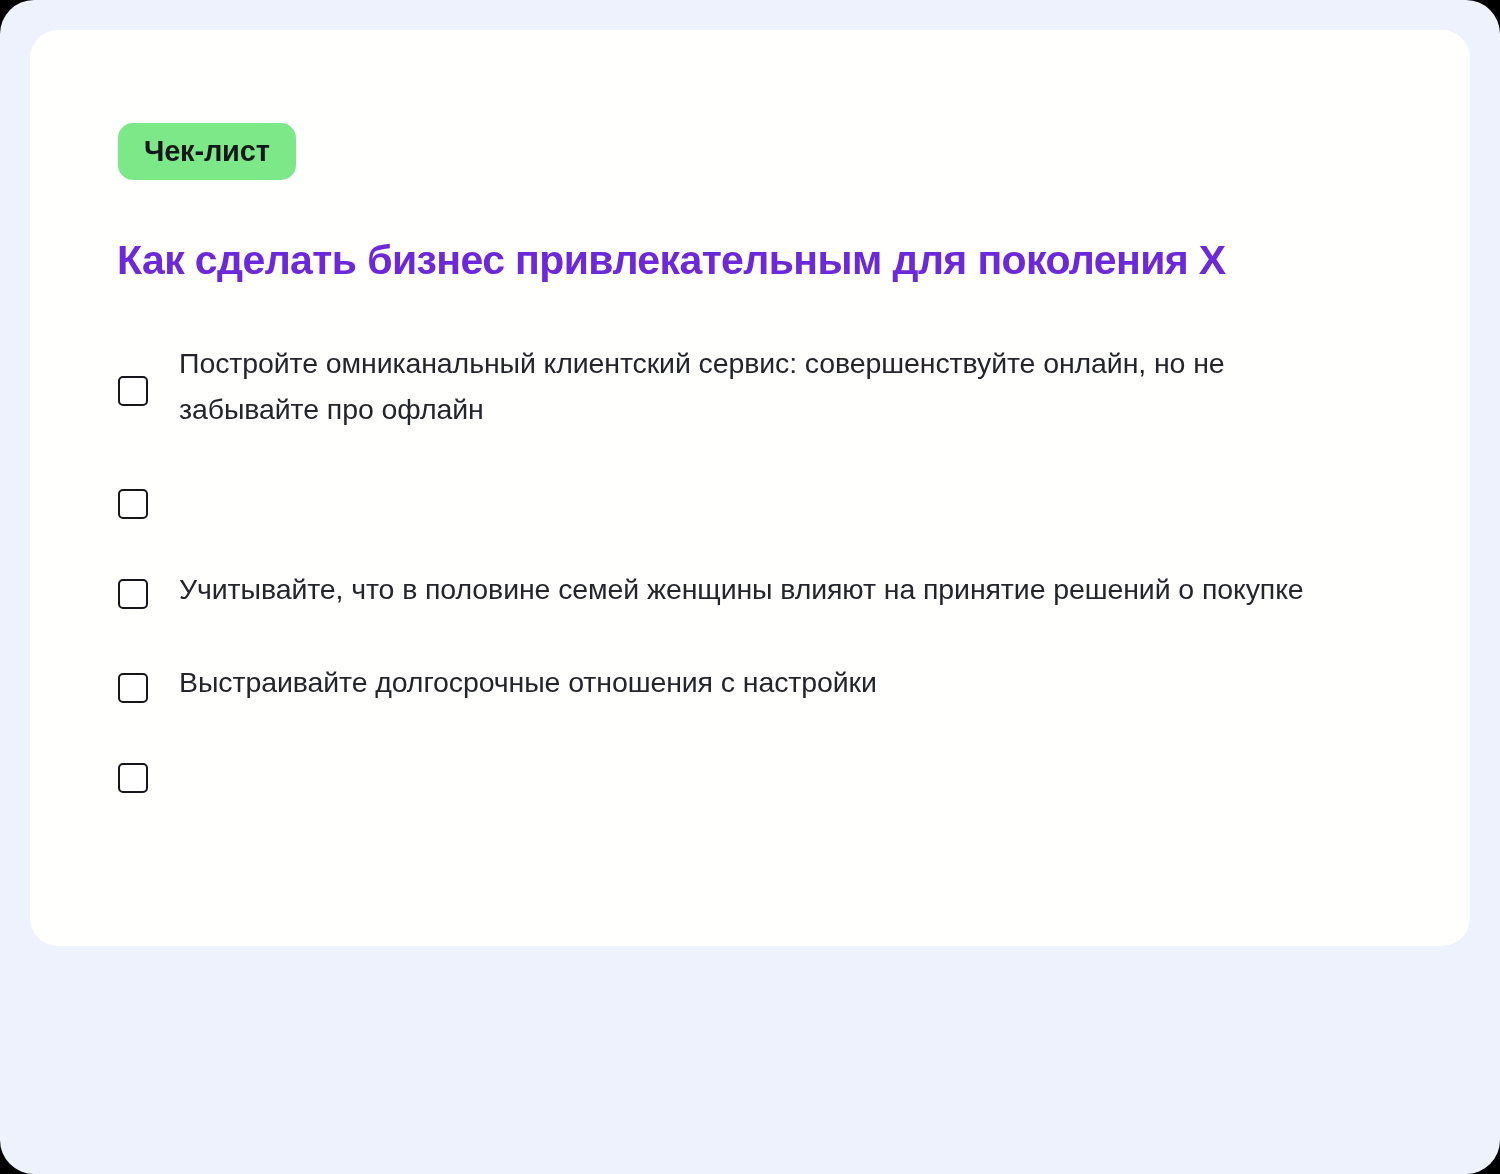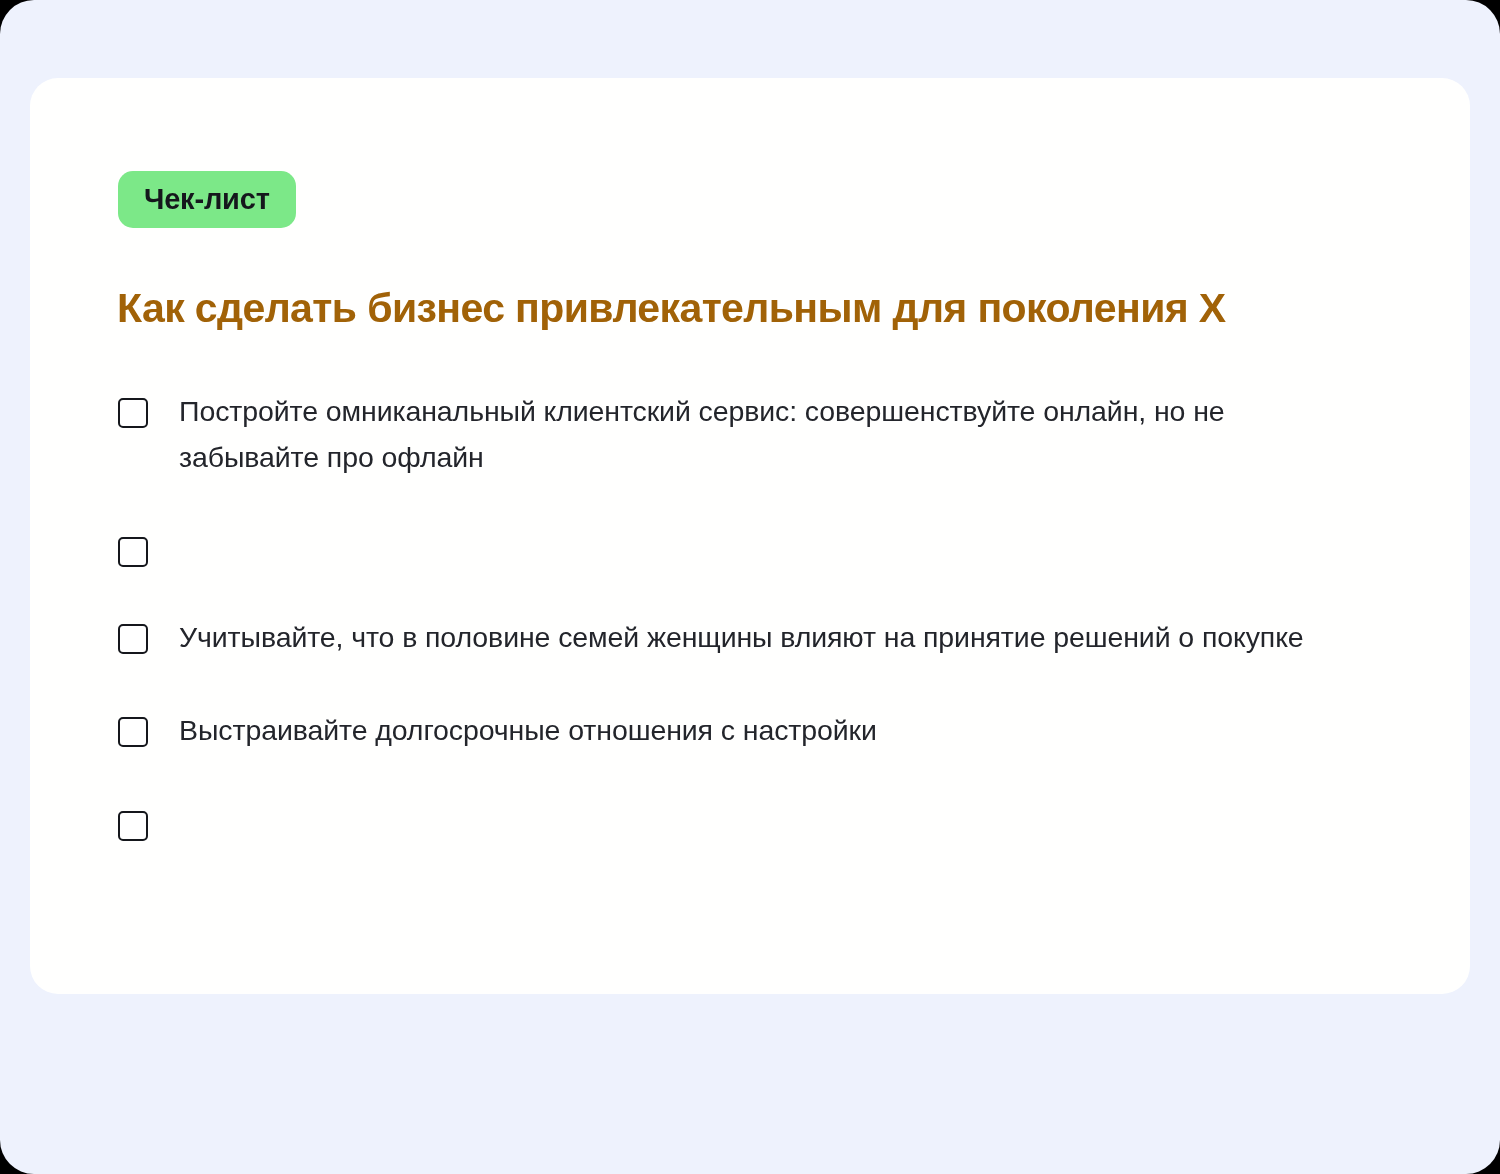--- a/index.html
+++ b/index.html
@@ -27,21 +27,20 @@
 
   
   #checklist-card {
     position: absolute;
     left: 30px;
     top: 30px;
     width: 1440px;
     height: 916px;
     background: #fffffe;
     border-radius: 28px;
-    margin-top: 48px;
   }
 
   
   #category-badge {
     position: absolute;
     left: 88px;
     top: 93px;
     height: 57px;
     padding: 0 26px;
     background: #7ce888;
@@ -60,37 +59,37 @@
   }
 
   
   #page-title {
     position: absolute;
     left: 87px;
     top: 206px;
     width: 1300px;
     font-size: 41px;
     font-weight: bold;
-    color: #a16207;
+    color: #6d28d9;
     letter-spacing: -0.6px;
     line-height: 1.18;
   }
 
   
   #checklist {
     position: absolute;
     left: 88px;
     top: 310px;
     width: 1270px;
     list-style: none;
   }
 
   .checklist-item {
     display: flex;
-    align-items: flex-start;
+    align-items: center;
     margin-bottom: 47px;
   }
 
   .checklist-item:last-child {
     margin-bottom: 0;
   }
 
   .checkbox {
     flex: 0 0 auto;
     width: 30px;

